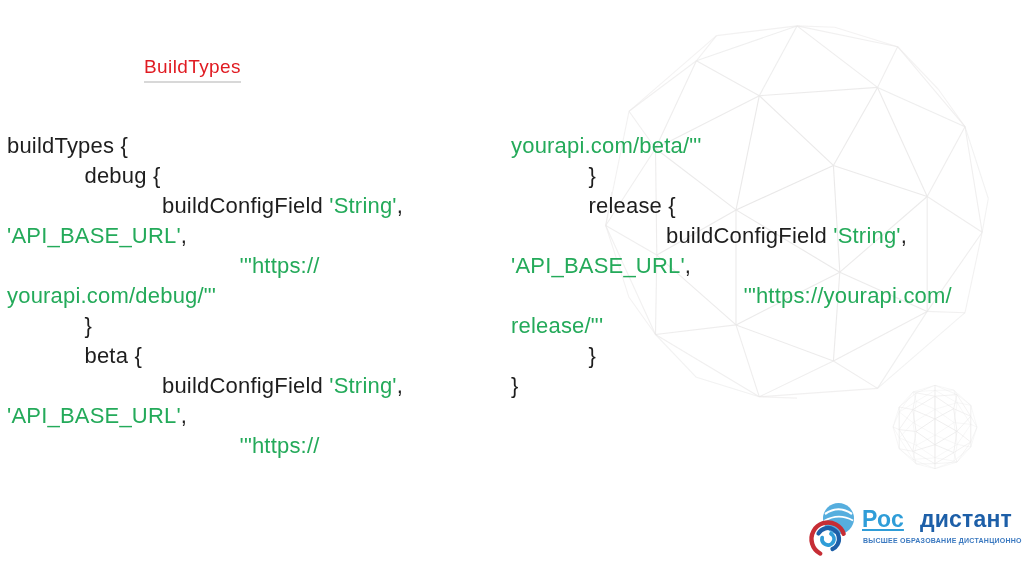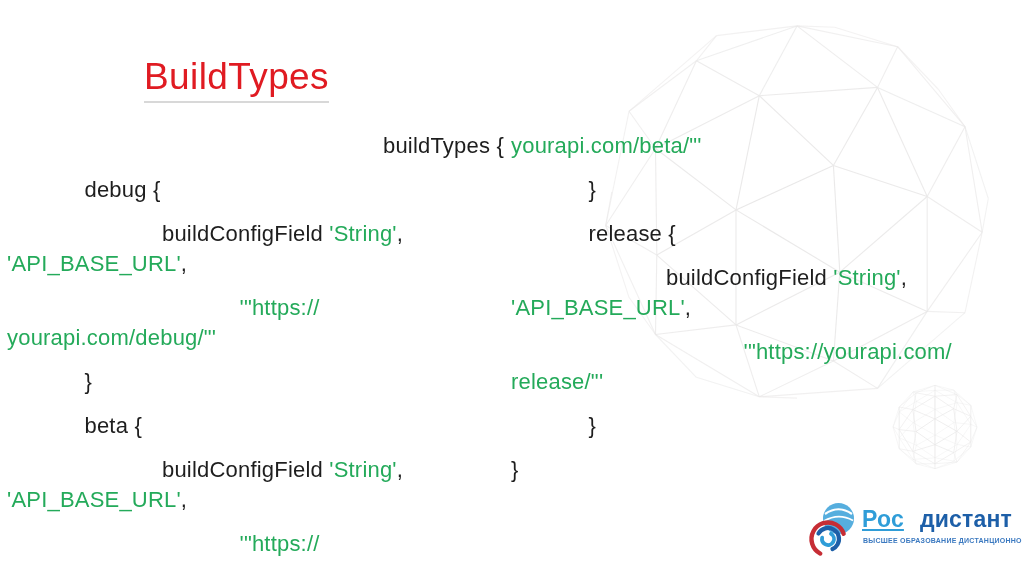--- a/index.html
+++ b/index.html
@@ -7,36 +7,36 @@
     width:1024px;height:576px;position:relative;overflow:hidden;background:#ffffff;
     font-family:"Liberation Sans","DejaVu Sans",sans-serif;
   }
   .sphere{position:absolute;left:0;top:0;pointer-events:none;}
   .sphere line{stroke:var(--sphere-line,#e9e8e8);fill:none;}
   #sphere-large line{stroke-width:1.1;}
   #sphere-small line{stroke-width:0.8;}
 
   .slide-title{
     position:absolute;left:144px;top:56px;
-    font-size:37px;letter-spacing:0.4px;
+    font-size:19px;letter-spacing:0.4px;
     color:var(--title-red,#e01b22);
     border-bottom:2px solid #d8d8d8;
     padding-bottom:3px;
     display:inline-block;
   }
 
   .code-col{
     position:absolute;top:131px;
     font-size:22px;letter-spacing:0.2px;
     color:var(--code-black,#1e1e1e);
   }
   #col-left{left:7px;width:497px;}
   #col-right{left:511px;width:506px;}
   .code-line{line-height:30px;height:30px;white-space:nowrap;}
-  .code-line.para{margin-top:14px;}
+  .code-line.para{margin-top:0;}
   .code-line .str{color:var(--string-green,#24aa5a);}
   .code-line .code{color:var(--code-black,#1e1e1e);}
 
   .logo{position:absolute;left:806px;top:500px;width:215px;height:62px;}
   .logo-icon{position:absolute;left:0;top:2px;}
   .logo-name{
     position:absolute;left:56px;top:6px;
     font-size:23px;font-weight:bold;letter-spacing:0.2px;white-space:nowrap;
   }
   .logo-name .light{color:var(--logo-light-blue,#2f9dd8);text-decoration:underline;}
@@ -238,21 +238,21 @@
     <line x1="913.0" y1="422.7" x2="935.1" y2="435.1" stroke-opacity="0.45"></line>
     <line x1="913.0" y1="422.7" x2="935.1" y2="409.3" stroke-opacity="0.45"></line>
     <line x1="970.8" y1="405.3" x2="970.8" y2="424.4" stroke-opacity="0.45"></line>
     <line x1="957.2" y1="402.7" x2="970.8" y2="424.4" stroke-opacity="0.45"></line>
     <line x1="970.8" y1="405.3" x2="957.2" y2="402.7" stroke-opacity="0.45"></line>
   </svg>
 
 <span class="slide-title">BuildTypes</span>
 
 <div id="col-left" class="code-col">
-    <div class="code-line" style="padding-left: 0px; text-align: right;"><span class="code">buildTypes {</span></div>
+    <div class="code-line" style="padding-left: 0px;"><span class="code">buildTypes {</span></div>
     <div class="code-line para" style="padding-left: 77.5px;"><span class="code">debug {</span></div>
     <div class="code-line para" style="padding-left: 155px;"><span class="code">buildConfigField </span><span class="str">'String'</span><span class="code">,</span></div>
     <div class="code-line" style="padding-left: 0px;"><span class="str">'API_BASE_URL'</span><span class="code">,</span></div>
     <div class="code-line para" style="padding-left: 232.5px;"><span class="str">'"https://</span></div>
     <div class="code-line" style="padding-left: 0px;"><span class="str">yourapi.com/debug/"'</span></div>
     <div class="code-line para" style="padding-left: 77.5px;"><span class="code">}</span></div>
     <div class="code-line para" style="padding-left: 77.5px;"><span class="code">beta {</span></div>
     <div class="code-line para" style="padding-left: 155px;"><span class="code">buildConfigField </span><span class="str">'String'</span><span class="code">,</span></div>
     <div class="code-line" style="padding-left: 0px;"><span class="str">'API_BASE_URL'</span><span class="code">,</span></div>
     <div class="code-line para" style="padding-left: 232.5px;"><span class="str">'"https://</span></div>

